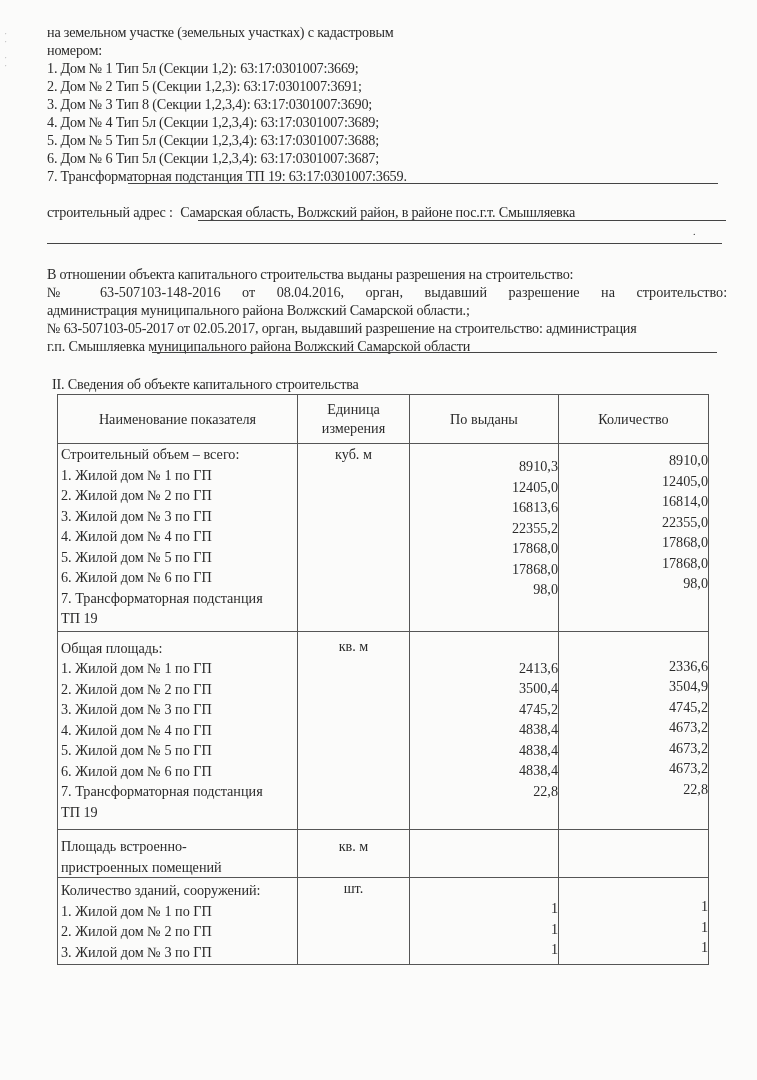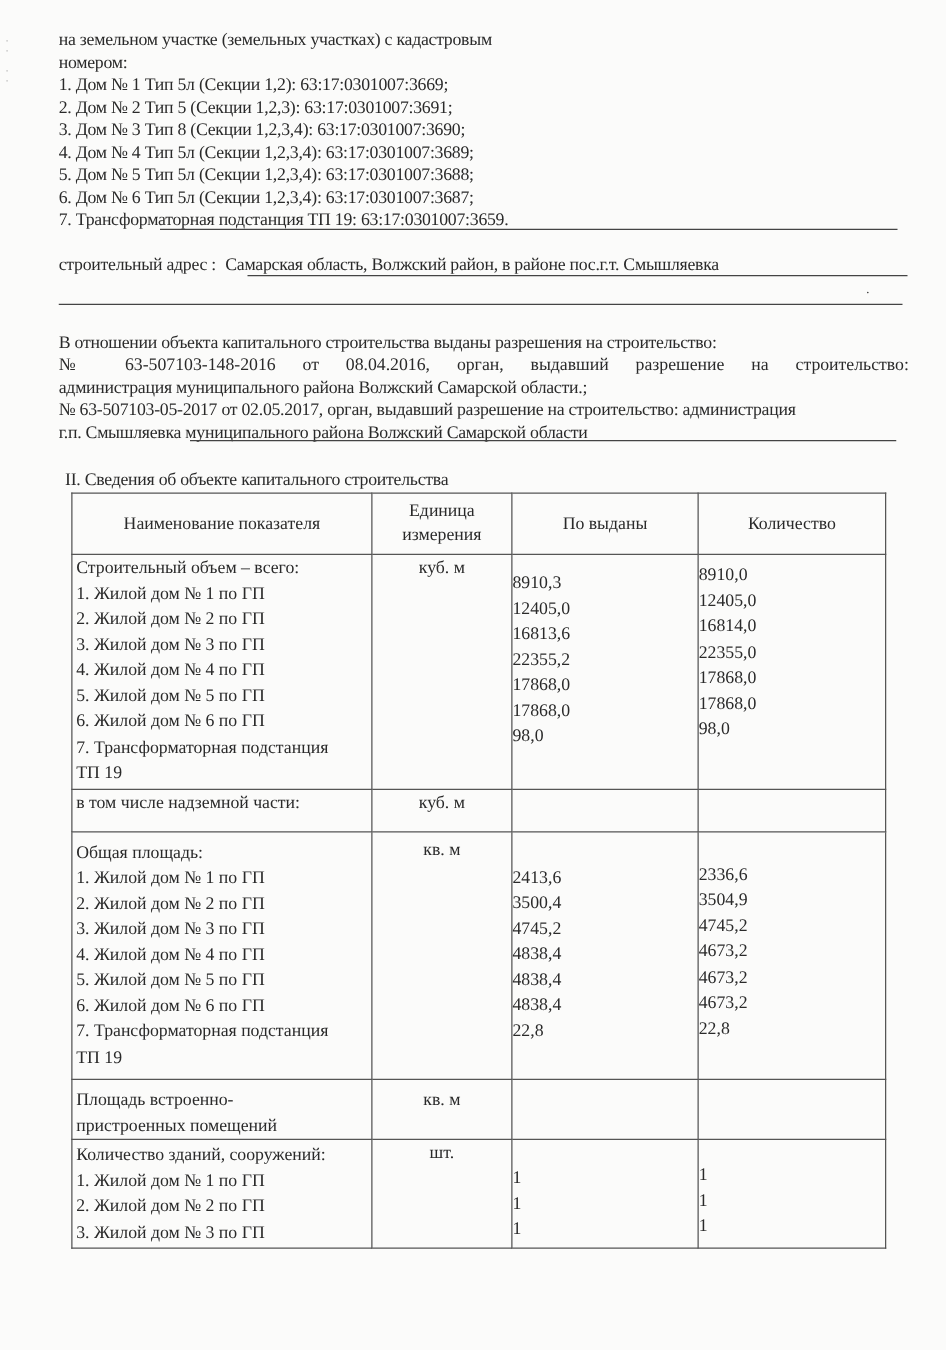--- a/index.html
+++ b/index.html
@@ -25,21 +25,21 @@
     border: 1px solid #555;
     padding: 0;
     vertical-align: top;
     font-weight: normal;
     font-size: 14.2px;
     line-height: 20.5px;
   }
   th { text-align: center; vertical-align: middle; height: 48px; }
   .c-name { padding-left: 3px; font-family: Liberation Serif, serif; }
   .c-unit { text-align: center; }
-  .c-val { text-align: left; }
+  .c-val { text-align: right; }
   .section { text-align: center; height: 44px; line-height: 20px; padding-top: 2px; }
   .lst div { height: 20.5px; }
   .margin-mark { position: absolute; left: 4px; top: 30px; color: #bbb; font-size: 10px; line-height: 8px; }
 </style>
 </head>
 <body>
 
 <div class="margin-mark">·<br>·<br><br>·<br>·</div>
 
 <div class="line" style="top:24px">на земельном участке (земельных участках) с кадастровым</div>
@@ -124,26 +124,20 @@
       <div>8910,0</div>
       <div>12405,0</div>
       <div>16814,0</div>
       <div>22355,0</div>
       <div>17868,0</div>
       <div>17868,0</div>
       <div>98,0</div>
     </td>
   </tr>
 
-  <tr style="height:34px">
-    <td class="c-name">в том числе надземной части:</td>
-    <td class="c-unit">куб. м</td>
-    <td></td>
-    <td></td>
-  </tr>
 
   <tr>
     <td class="c-name lst" style="padding-top:6px; padding-bottom:7px">
       <div>Общая площадь:</div>
       <div>1. Жилой дом № 1 по ГП</div>
       <div>2. Жилой дом № 2 по ГП</div>
       <div>3. Жилой дом № 3 по ГП</div>
       <div>4. Жилой дом № 4 по ГП</div>
       <div>5. Жилой дом № 5 по ГП</div>
       <div>6. Жилой дом № 6 по ГП</div>

